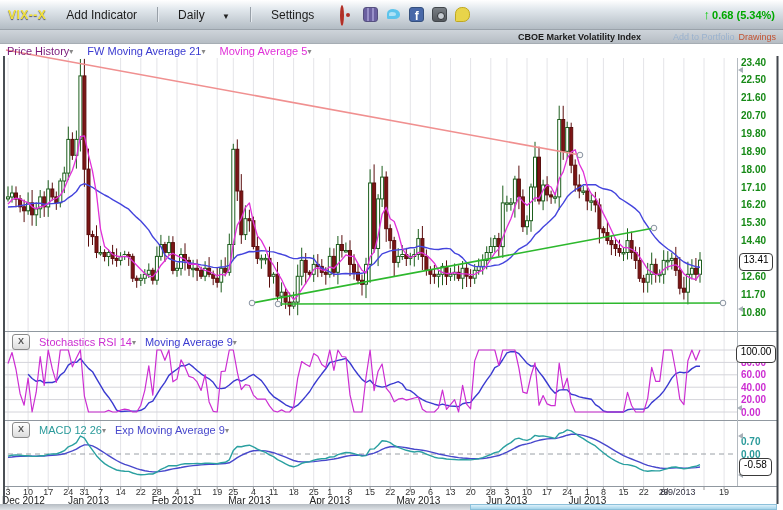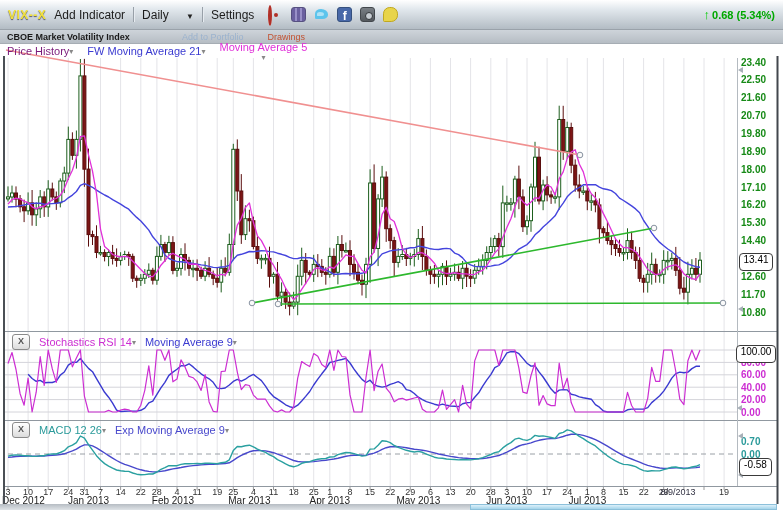--- a/index.html
+++ b/index.html
@@ -1,51 +1,51 @@
 <!DOCTYPE html>
 <html><head>
 <meta charset="utf-8">
 <style>
   html,body{margin:0;padding:0;background:#fff;}
   #app{position:relative;width:783px;height:510px;background:#fff;overflow:hidden;
        font-family:"Liberation Sans",sans-serif;-webkit-font-smoothing:antialiased;}
   
   .toolbar{position:absolute;top:0;left:0;width:783px;height:30px;box-sizing:border-box;
     background:linear-gradient(#ffffff 0%,#e3e9ee 30%,#b3bcc4 100%);
-    border-bottom:1px solid #9aa2aa;display:flex;align-items:center;padding:0 8px;gap:8px;}
+    border-bottom:1px solid #9aa2aa;display:flex;align-items:center;padding:0 8px;gap:20px;}
   .symbol{font-size:12px;font-weight:bold;color:#f2e23c;text-shadow:0 1px 1px #556;letter-spacing:.5px;}
   .tb-item{font-size:12px;color:#1c1c1c;cursor:default;}
   .tb-sep{width:1px;height:15px;background:#98a0a8;box-shadow:1px 0 0 #e6ebf0;}
   .dd-arrow{font-size:8px;color:#222;margin-left:14px;}
   .icon-row{display:flex;align-items:center;gap:8px;margin-left:6px;}
   .ticon{width:15px;height:15px;border-radius:3px;position:relative;display:inline-block;}
   .alarm{width:13px;height:13px;border:2px solid #b03028;border-radius:50%;background:#fdf6f4;box-sizing:content-box;}
   .books{background:repeating-linear-gradient(90deg,#6a60a0 0 3px,#9890c8 3px 5px);border:1px solid #565080;box-sizing:border-box;}
   .twitter{background:transparent;}
   .twitter i{position:absolute;left:1px;top:2px;width:13px;height:10px;background:#5cc4ec;border-radius:70% 80% 60% 15%;}
   .twitter u{position:absolute;left:3px;top:5px;width:7px;height:4px;background:#aee2f6;border-radius:60% 90% 60% 20%;}
   .facebook{background:#4868a8;color:#fff;font-weight:bold;font-size:12px;text-align:center;line-height:16px;border:1px solid #35507e;box-sizing:border-box;}
   .camera{background:linear-gradient(#787e84,#54595e);border:1px solid #42474c;box-sizing:border-box;}
   .camera i{position:absolute;left:4px;top:4px;width:6px;height:6px;border-radius:50%;background:#c6ccd2;border:1px solid #303438;}
   .stocktwits{background:#e8d44a;border:1px solid #c0a820;border-radius:45% 45% 45% 10%;box-sizing:border-box;}
   .change{margin-left:auto;font-size:11px;font-weight:bold;color:#00a800;display:flex;align-items:center;gap:2px;}
   .change .up{color:#00cc00;font-size:13px;font-weight:bold;}
   
   .subheader{position:absolute;top:30px;left:0;width:783px;height:14px;box-sizing:border-box;
     background:linear-gradient(#ced4da,#b6bdc4);border-bottom:1px solid #a6adb4;
-    display:flex;align-items:center;gap:24px;padding:0 7px;font-size:9px;}
+    display:flex;align-items:center;gap:4px;padding:0 7px;font-size:9px;justify-content:flex-end;}
   .idx-name{font-weight:bold;color:#1a1a1a;}
   .add-port{color:#9ab2ce;margin-left:28px;}
   .drawings{color:#c25232;}
   
   .legend{position:absolute;top:44px;left:0;height:14px;display:flex;align-items:center;gap:14px;
     padding-left:7px;font-size:11px;z-index:5;}
   .leg{display:flex;align-items:center;cursor:default;}
   .leg .arr{font-size:8px;color:#888;}
-  .c-ph{color:#7a1a7a;} .c-ma21{color:#3a3ad0;} .c-ma5{color:#e030d8;flex-direction:column;}
+  .c-ph{color:#7a1a7a;} .c-ma21{color:#3a3ad0;} .c-ma5{color:#e030d8;}
   
   .phead{position:absolute;display:flex;align-items:center;gap:9px;font-size:11px;z-index:5;left:12px;}
   .stoch-head{top:334px;} .macd-head{top:422px;}
   .x-btn{width:16px;height:14px;border:1px solid #8a8a8a;border-radius:3px;background:linear-gradient(#fff,#dcdcdc);
     color:#555;font-size:9px;font-weight:bold;text-align:center;line-height:13px;cursor:default;}
   .c-stoch{color:#cc2ed2;} .c-sma9{color:#3a3ad0;} .c-macd{color:#2a9a9a;} .c-ema9{color:#4848cc;}
   
   .val-box{position:absolute;box-sizing:border-box;border:1.5px solid #3a3a3a;border-radius:4px;background:#fff;
     font-size:10px;color:#000;text-align:center;z-index:6;line-height:12px;height:18px;padding:0 2px;}
   .price-box{top:253px;left:739px;min-width:34px;}

